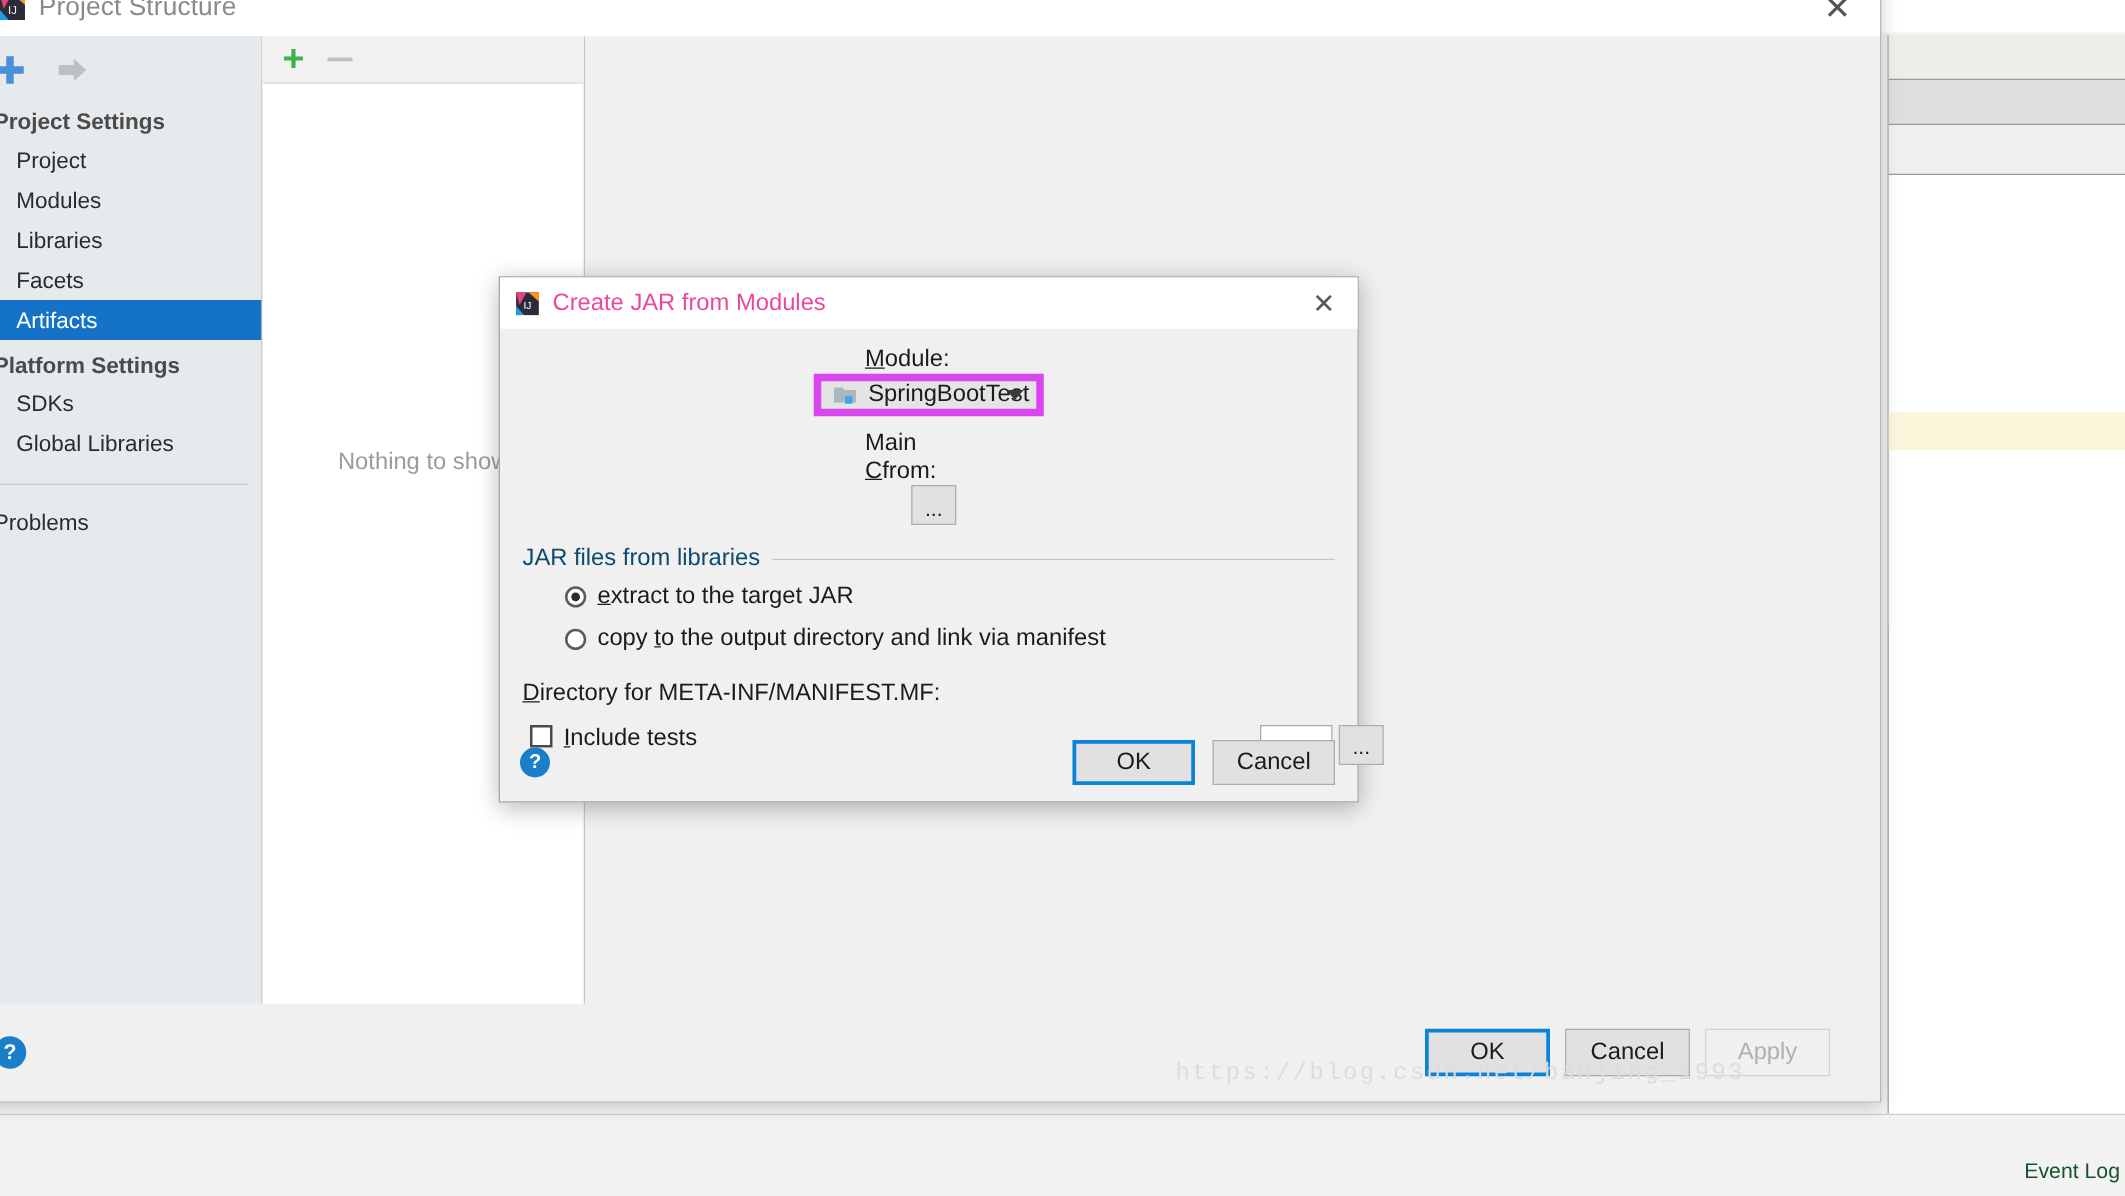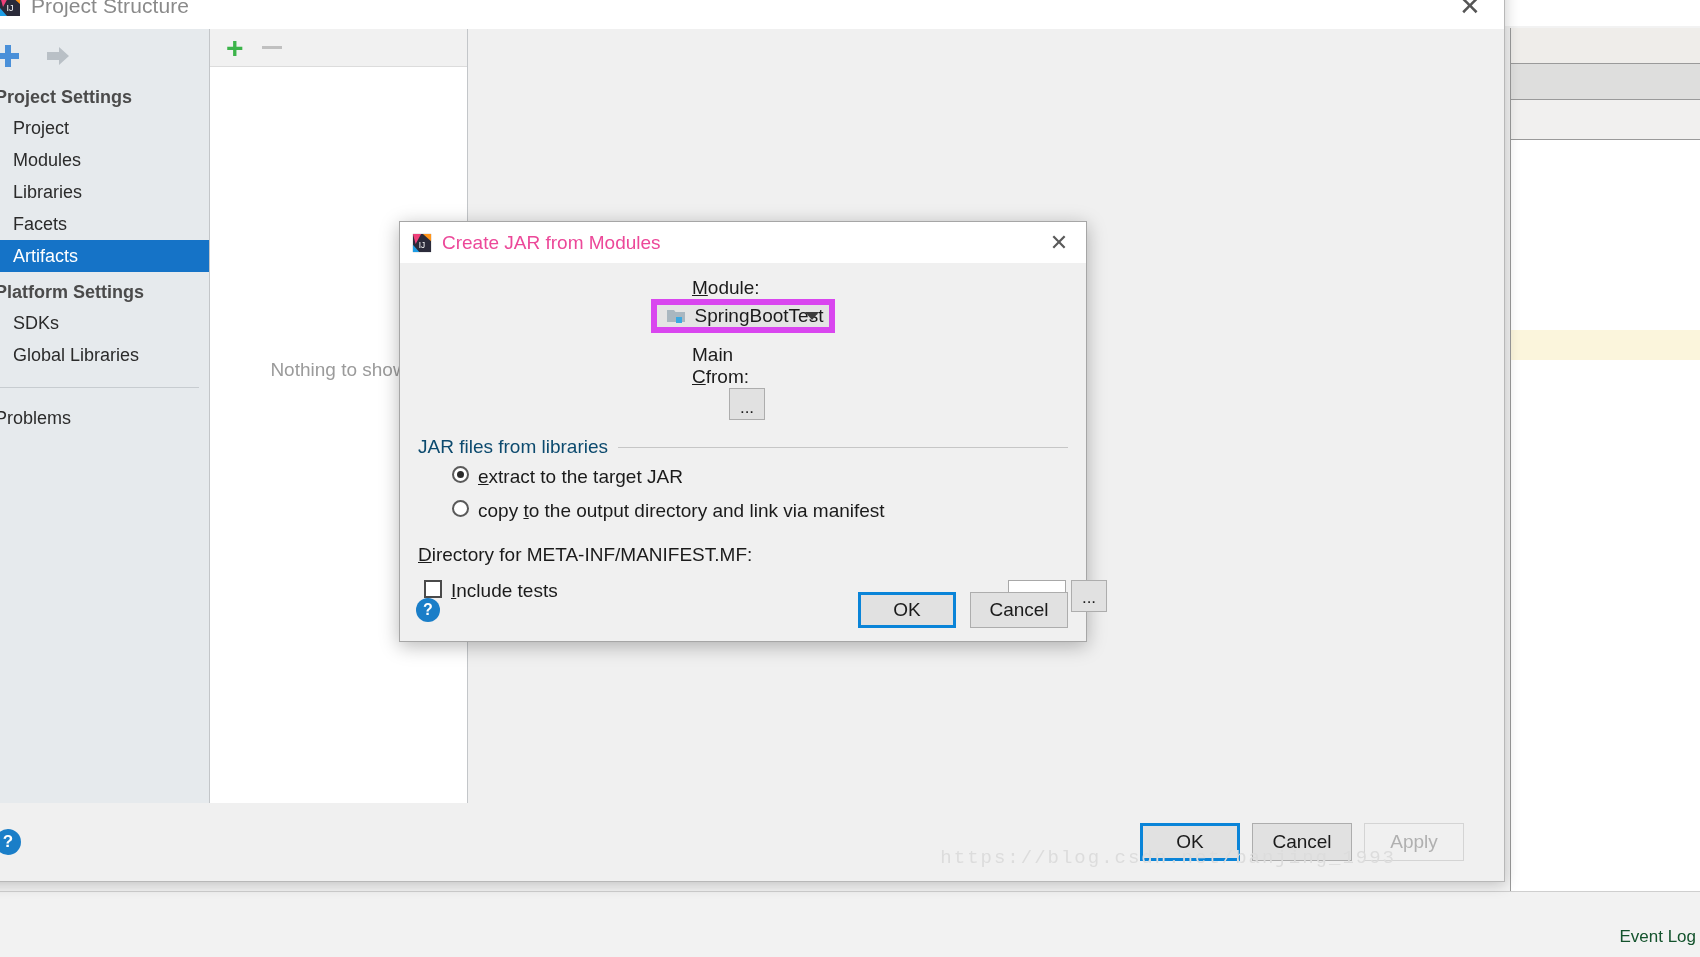--- a/index.html
+++ b/index.html
@@ -195,21 +195,21 @@
     background: #e1e1e1; border: 1px solid #adadad;
     font-size: 17px; color: #1b1b1b; cursor: pointer;
     display: flex; align-items: flex-end; justify-content: center;
     padding-bottom: 3px; line-height: 1;
   }
 
   .group-header { display: flex; align-items: center; margin: 16px 0 8px 0; }
   .group-title { font-size: 19px; color: #0c4a6e; white-space: nowrap; }
   .group-line { flex: 1; height: 1px; background: #c6c6c6; margin-left: 10px; }
 
-  .radio-row { display: flex; align-items: flex-start; margin: 0 0 12px 34px; cursor: pointer; }
+  .radio-row { display: flex; align-items: center; margin: 0 0 12px 34px; cursor: pointer; }
   .radio {
     width: 17px; height: 17px; border-radius: 50%;
     border: 2px solid #5a5a5a; background: #ffffff;
     margin-right: 9px; flex: 0 0 auto; position: relative;
   }
   .radio.checked::after {
     content: ""; position: absolute; left: 3px; top: 3px;
     width: 7px; height: 7px; border-radius: 50%; background: #2b2b2b;
   }
   .radio-label { font-size: 19px; color: #1b1b1b; }

